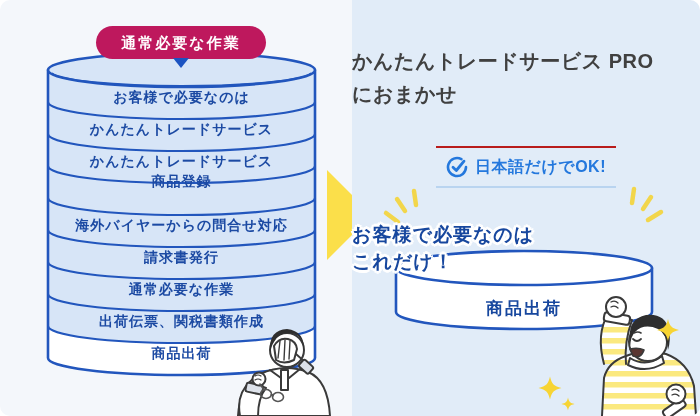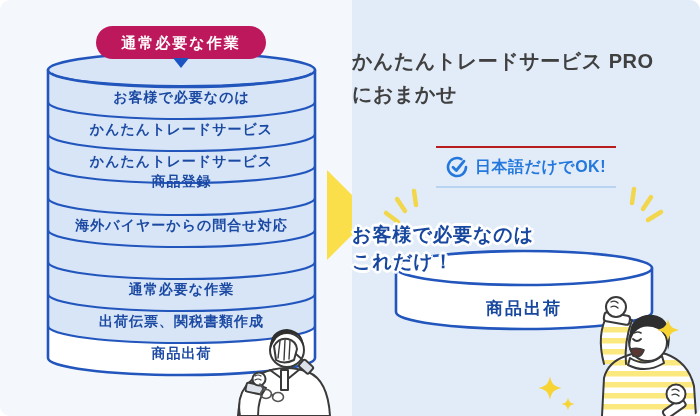--- a/index.html
+++ b/index.html
@@ -71,20 +71,21 @@
 
       <ellipse cx="181.5" cy="70" rx="133.5" ry="17" fill="#d7e5f7" stroke="#2256bd" stroke-width="2.6"></ellipse>
       <path d="M52 73 A130 14 0 0 0 311 73" fill="none" stroke="#2256bd" stroke-width="1.6"></path>
     </svg>
 
     <div class="task-row t0">お客様で必要なのは</div>
     <div class="task-row t1">かんたんトレードサービス</div>
     <div class="task-row t2">かんたんトレードサービス</div>
     <div class="task-row t3">商品登録</div>
     <div class="task-row t4">海外バイヤーからの問合せ対応</div>
+    <div class="task-row t5">請求書発行</div>
     <div class="task-row t6">通常必要な作業</div>
     <div class="task-row t7">出荷伝票、関税書類作成</div>
     <div class="task-row t8">商品出荷</div>
 
     <div class="badge">通常必要な作業</div>
 
     <svg class="abs" style="left:222px;top:318px;" width="124" height="98" viewBox="0 0 124 98">
       <g stroke="#3a3a3a" stroke-width="2" stroke-linejoin="round" stroke-linecap="round">
 
         <path d="M16 98 Q18 66 38 56 Q62 45 86 54 Q106 62 108 98 Z" fill="#fff"></path>

